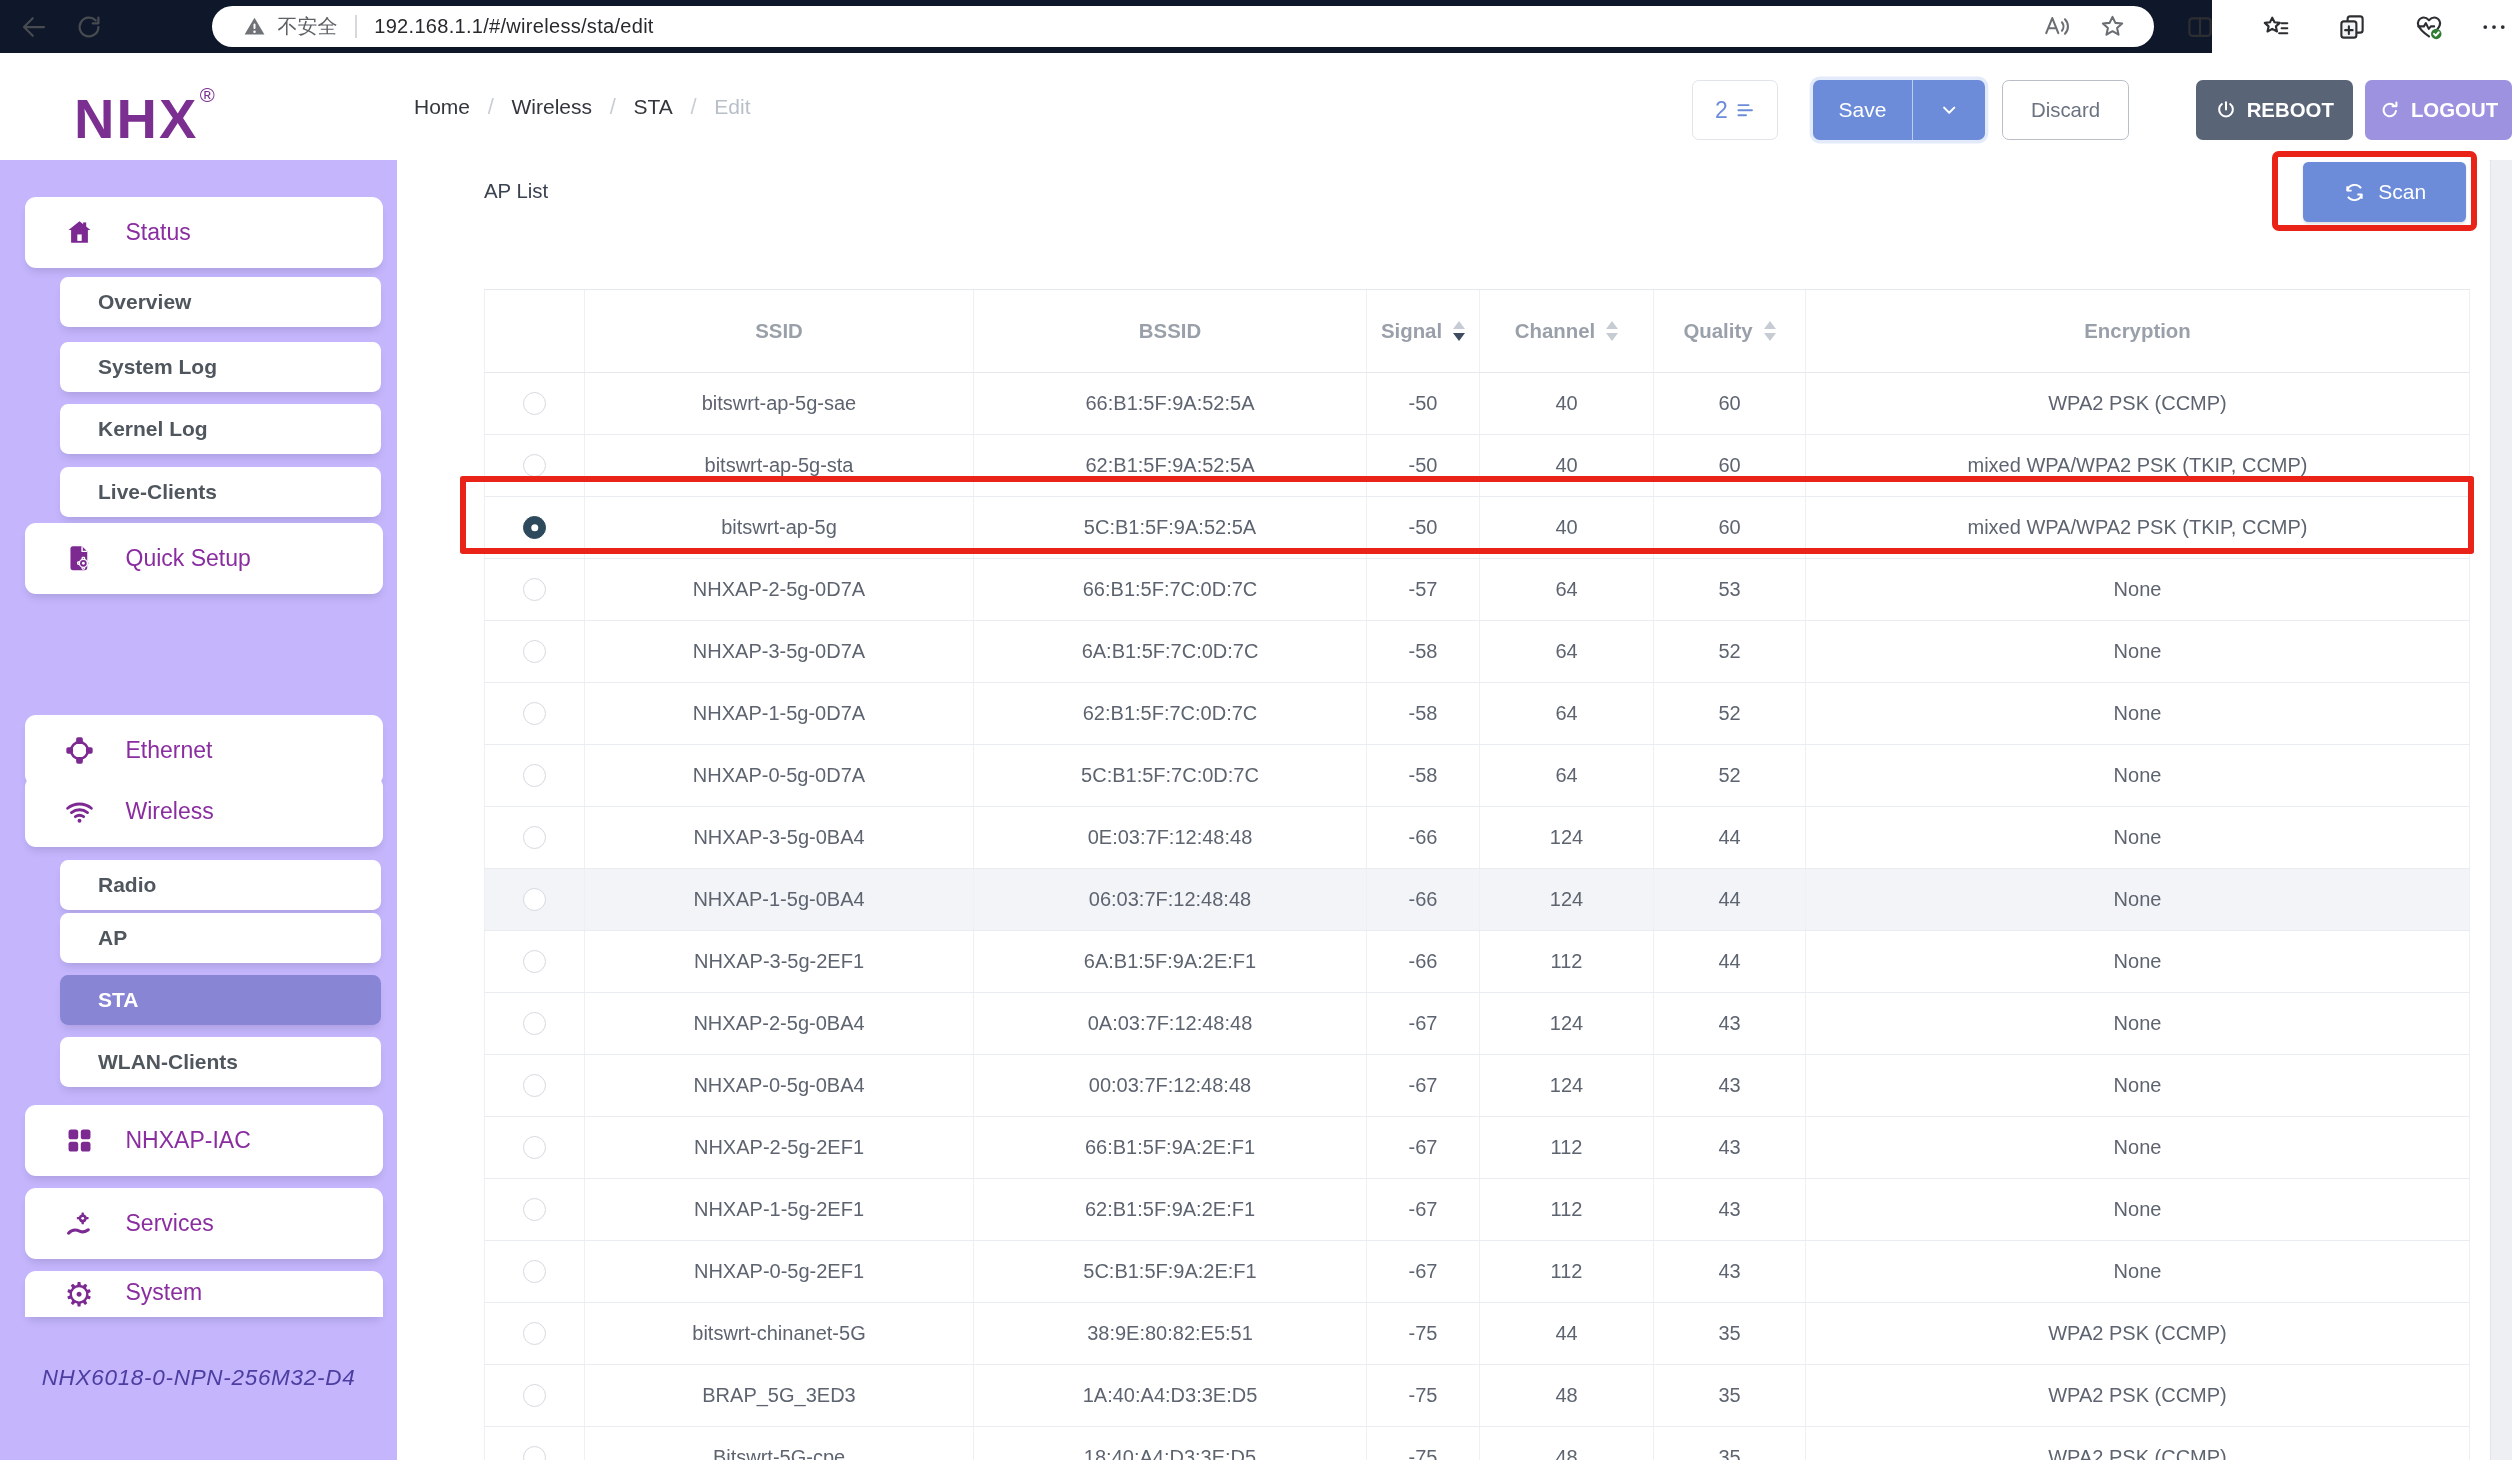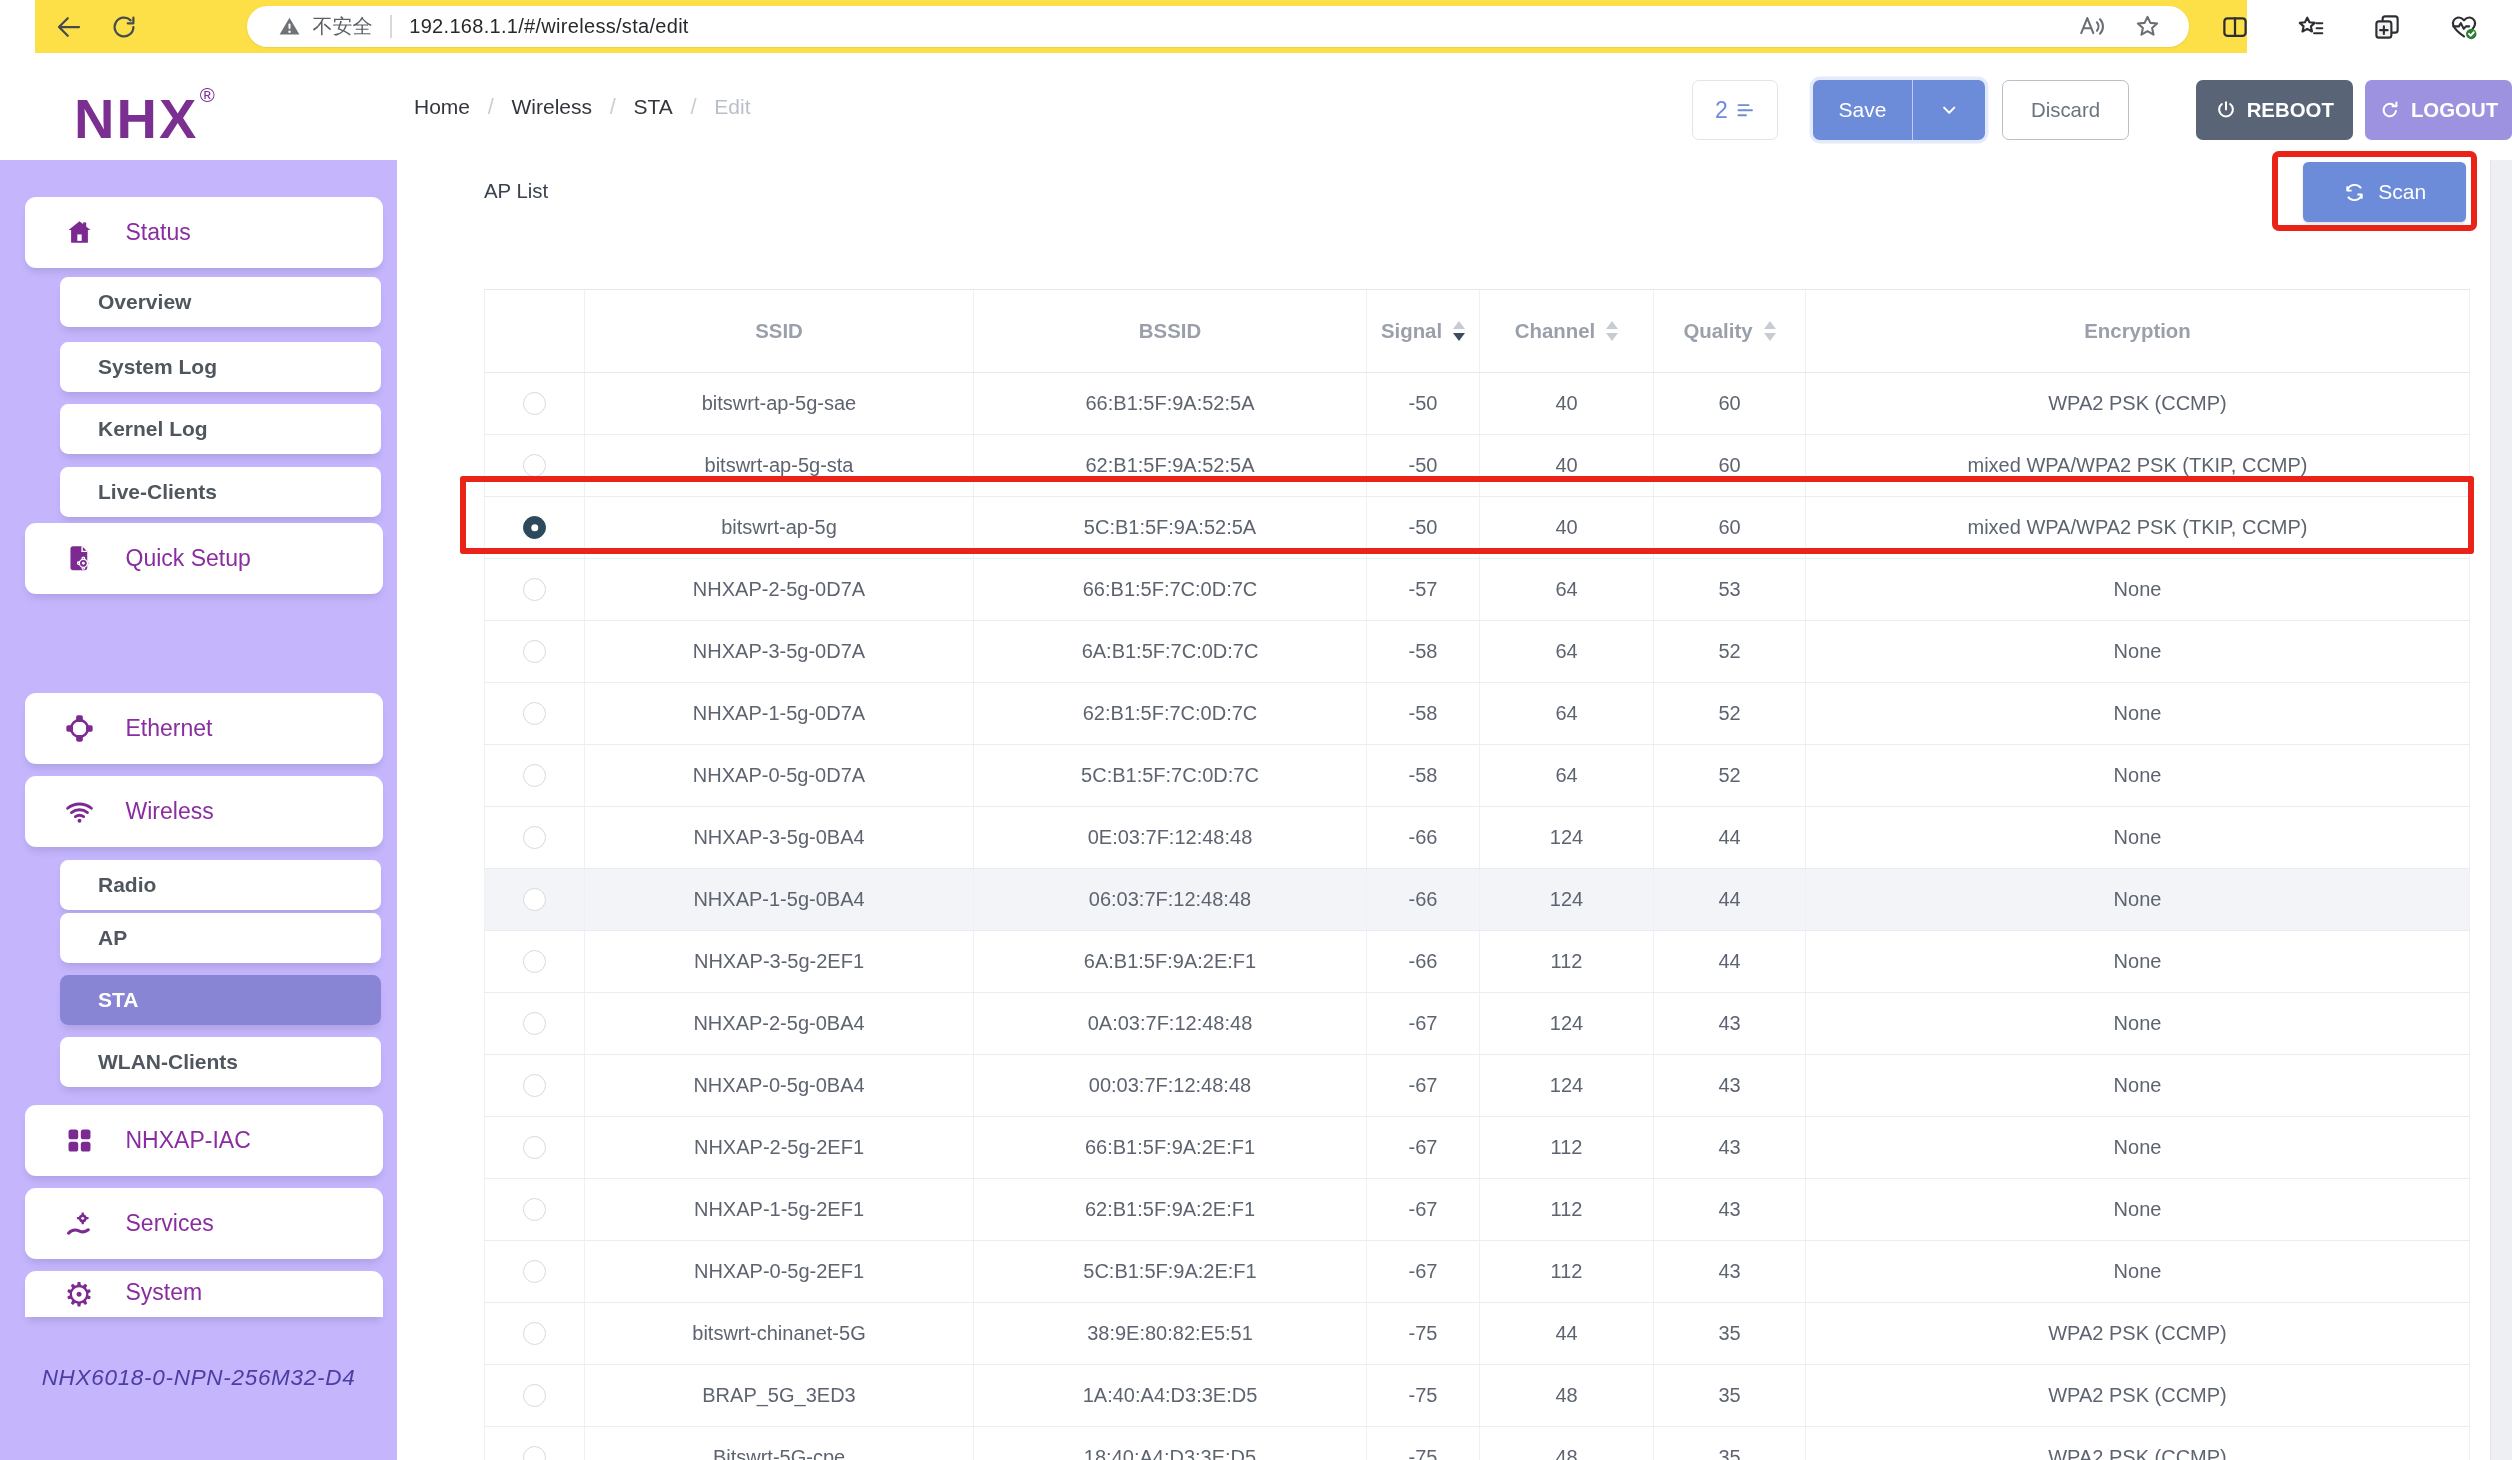--- a/index.html
+++ b/index.html
@@ -1,21 +1,21 @@
 <!DOCTYPE html>
 <html style="font-size:11px"><head>
 <meta charset="utf-8">
 <style>
   html,body{margin:0;padding:0;width:2512px;height:1461px;background:#fff;
     font-family:"Liberation Sans", sans-serif;}
   .stage{position:relative;width:2512px;height:1461px;overflow:hidden;background:#fff;}
 
   
-  .browser-bar{position:absolute;left:0;top:0;width:2212px;height:53px;background:#fde047;
-    border-bottom:0.7px solid #e6e7e9;margin-left:35px;}
+  .browser-bar{position:absolute;left:0;top:0;width:2212px;height:53px;background:#0f172a;
+    border-bottom:0.7px solid #e6e7e9;}
   .b-icon{position:absolute;top:11.6px;width:30px;height:30px;color:#474b50;}
   .b-icon svg{width:100%;height:100%;}
   .omnibox{position:absolute;left:212px;top:6.1px;width:1942px;height:41px;background:#fff;
     border-radius:20.4px;box-shadow:0 0.7px 2px rgba(0,0,0,.10);display:flex;align-items:center;}
   .omni-warn{margin-left:29px;width:27px;height:27px;flex:0 0 auto;}
   .omni-warn svg{width:100%;height:100%;}
   .omni-sec{margin-left:9.5px;font-size:20px;color:#5d6166;}
   .omni-div{margin:0 17.7px;width:1.4px;height:23px;background:#d6d8db;}
   .omni-url{font-size:20px;color:#27292c;letter-spacing:0.3px;}
   .omni-right{margin-left:auto;display:flex;align-items:center;gap:27px;margin-right:27px;}
@@ -261,21 +261,21 @@
               <rect x="14.1" y="18.2" width="1.8" height="2" rx=".4"></rect>
               <rect x="10.6" y="14.7" width="2" height="1.8" rx=".4"></rect>
               <rect x="17.4" y="14.7" width="2" height="1.8" rx=".4"></rect>
               <circle cx="15" cy="15.7" r="3.1"></circle>
             </g>
             <circle cx="15" cy="15.7" r="1.1" fill="#fff"></circle>
           </svg>
       </span>
       <span class="s-label">Quick Setup</span>
     </div>
-    <div class="side-card top" style="top:533px">
+    <div class="side-card top" style="top:555px">
       <span class="s-icon">
         <svg viewBox="0 0 24 24">
             <circle cx="12" cy="12" r="6.5" fill="none" stroke="#7c2a91" stroke-width="2"></circle>
             <g fill="#7c2a91">
               <rect x="9.4" y="1.8" width="5.2" height="5.2" rx="1.4"></rect>
               <rect x="9.4" y="17" width="5.2" height="5.2" rx="1.4"></rect>
               <rect x="1.8" y="9.4" width="5.2" height="5.2" rx="1.4"></rect>
               <rect x="17" y="9.4" width="5.2" height="5.2" rx="1.4"></rect>
             </g>
           </svg>

